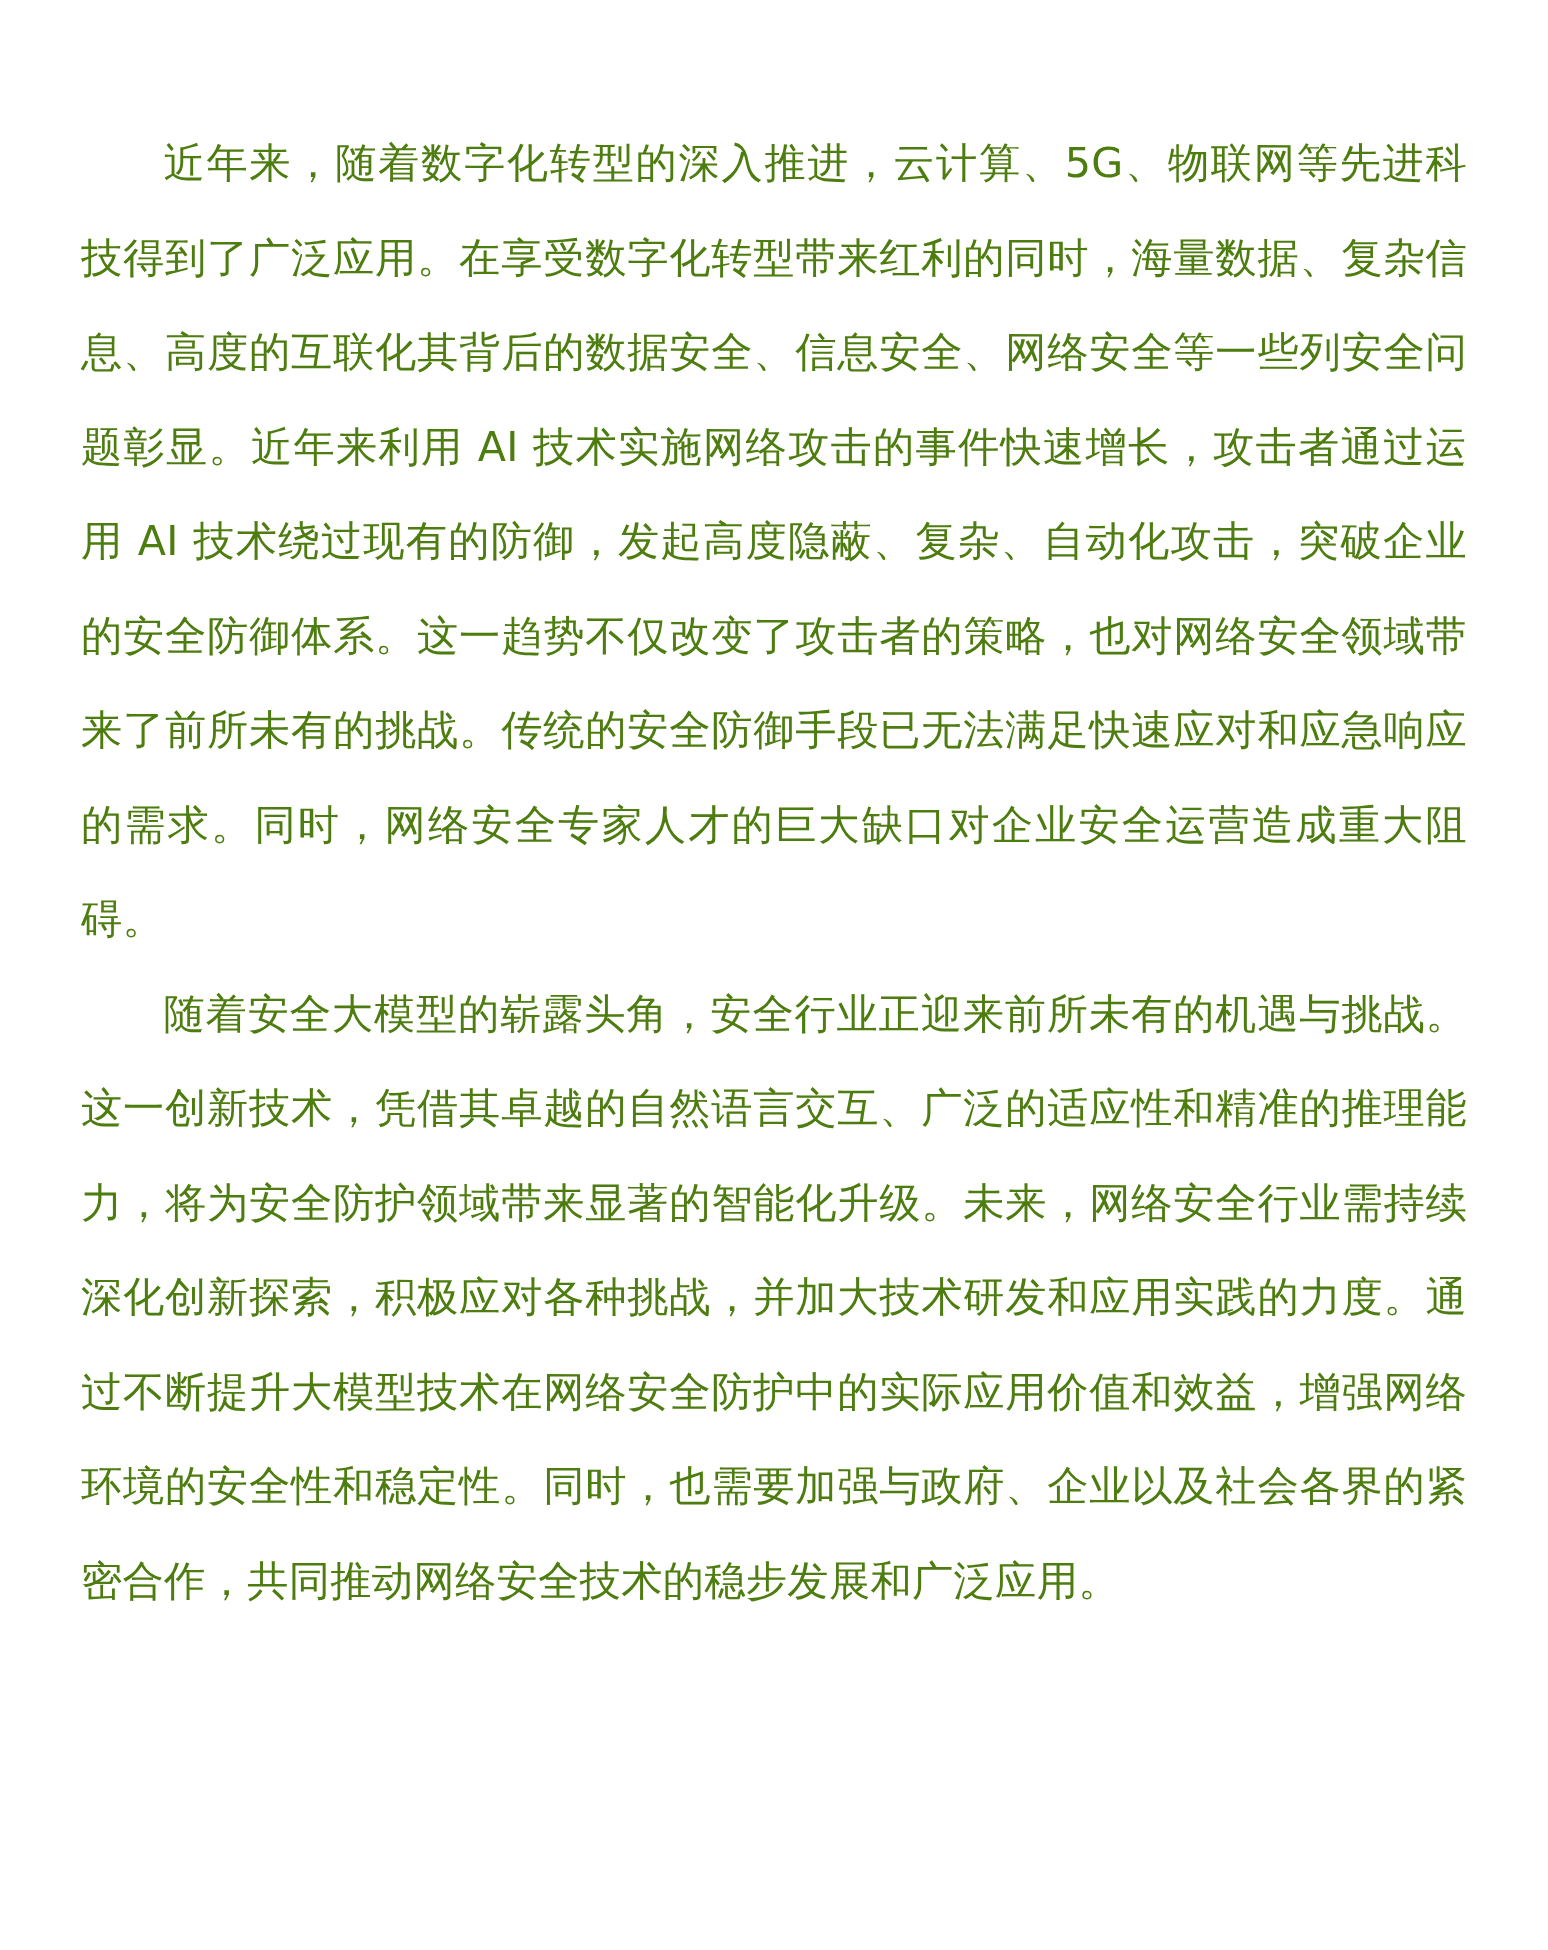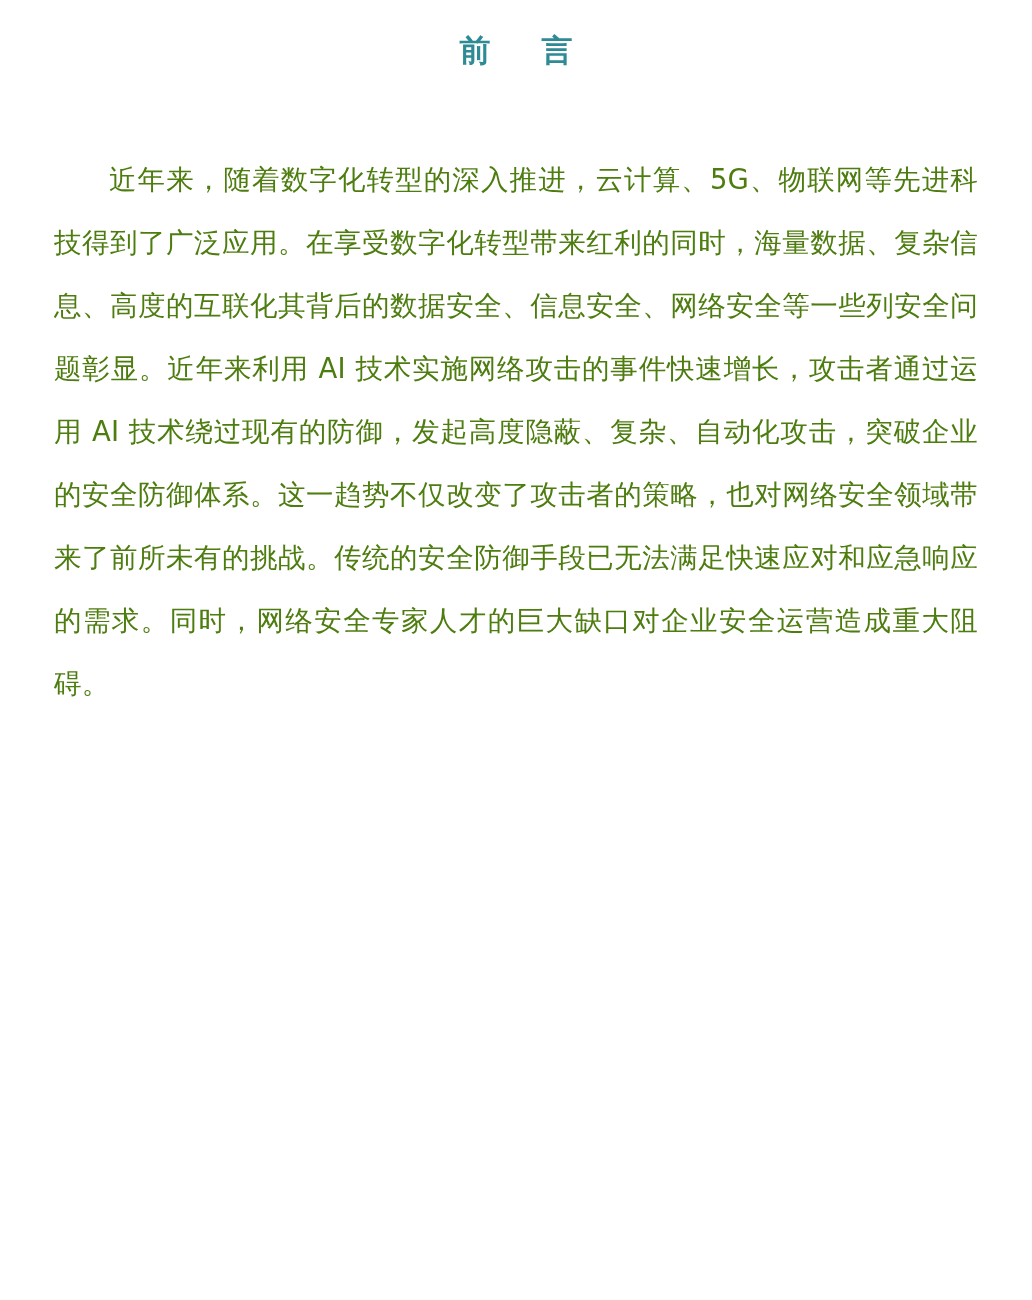--- a/index.html
+++ b/index.html
@@ -49,19 +49,19 @@
   }
   .para + .para {
     margin-top: 0;
   }
 </style>
 </head>
 <body>
 
 <div class="page">
 
-  <h1 class="doc-title">前 言</h1>
 
   <div class="body-block">
     <p class="para">近年来，随着数字化转型的深入推进，云计算、5G、物联网等先进科技得到了广泛应用。在享受数字化转型带来红利的同时，海量数据、复杂信息、高度的互联化其背后的数据安全、信息安全、网络安全等一些列安全问题彰显。近年来利用 AI 技术实施网络攻击的事件快速增长，攻击者通过运用 AI 技术绕过现有的防御，发起高度隐蔽、复杂、自动化攻击，突破企业的安全防御体系。这一趋势不仅改变了攻击者的策略，也对网络安全领域带来了前所未有的挑战。传统的安全防御手段已无法满足快速应对和应急响应的需求。同时，网络安全专家人才的巨大缺口对企业安全运营造成重大阻碍。</p>
+    <p class="para">随着安全大模型的崭露头角，安全行业正迎来前所未有的机遇与挑战。这一创新技术，凭借其卓越的自然语言交互、广泛的适应性和精准的推理能力，将为安全防护领域带来显著的智能化升级。未来，网络安全行业需持续深化创新探索，积极应对各种挑战，并加大技术研发和应用实践的力度。通过不断提升大模型技术在网络安全防护中的实际应用价值和效益，增强网络环境的安全性和稳定性。同时，也需要加强与政府、企业以及社会各界的紧密合作，共同推动网络安全技术的稳步发展和广泛应用。</p>
   </div>
 
 </div>
 
 </body></html>

